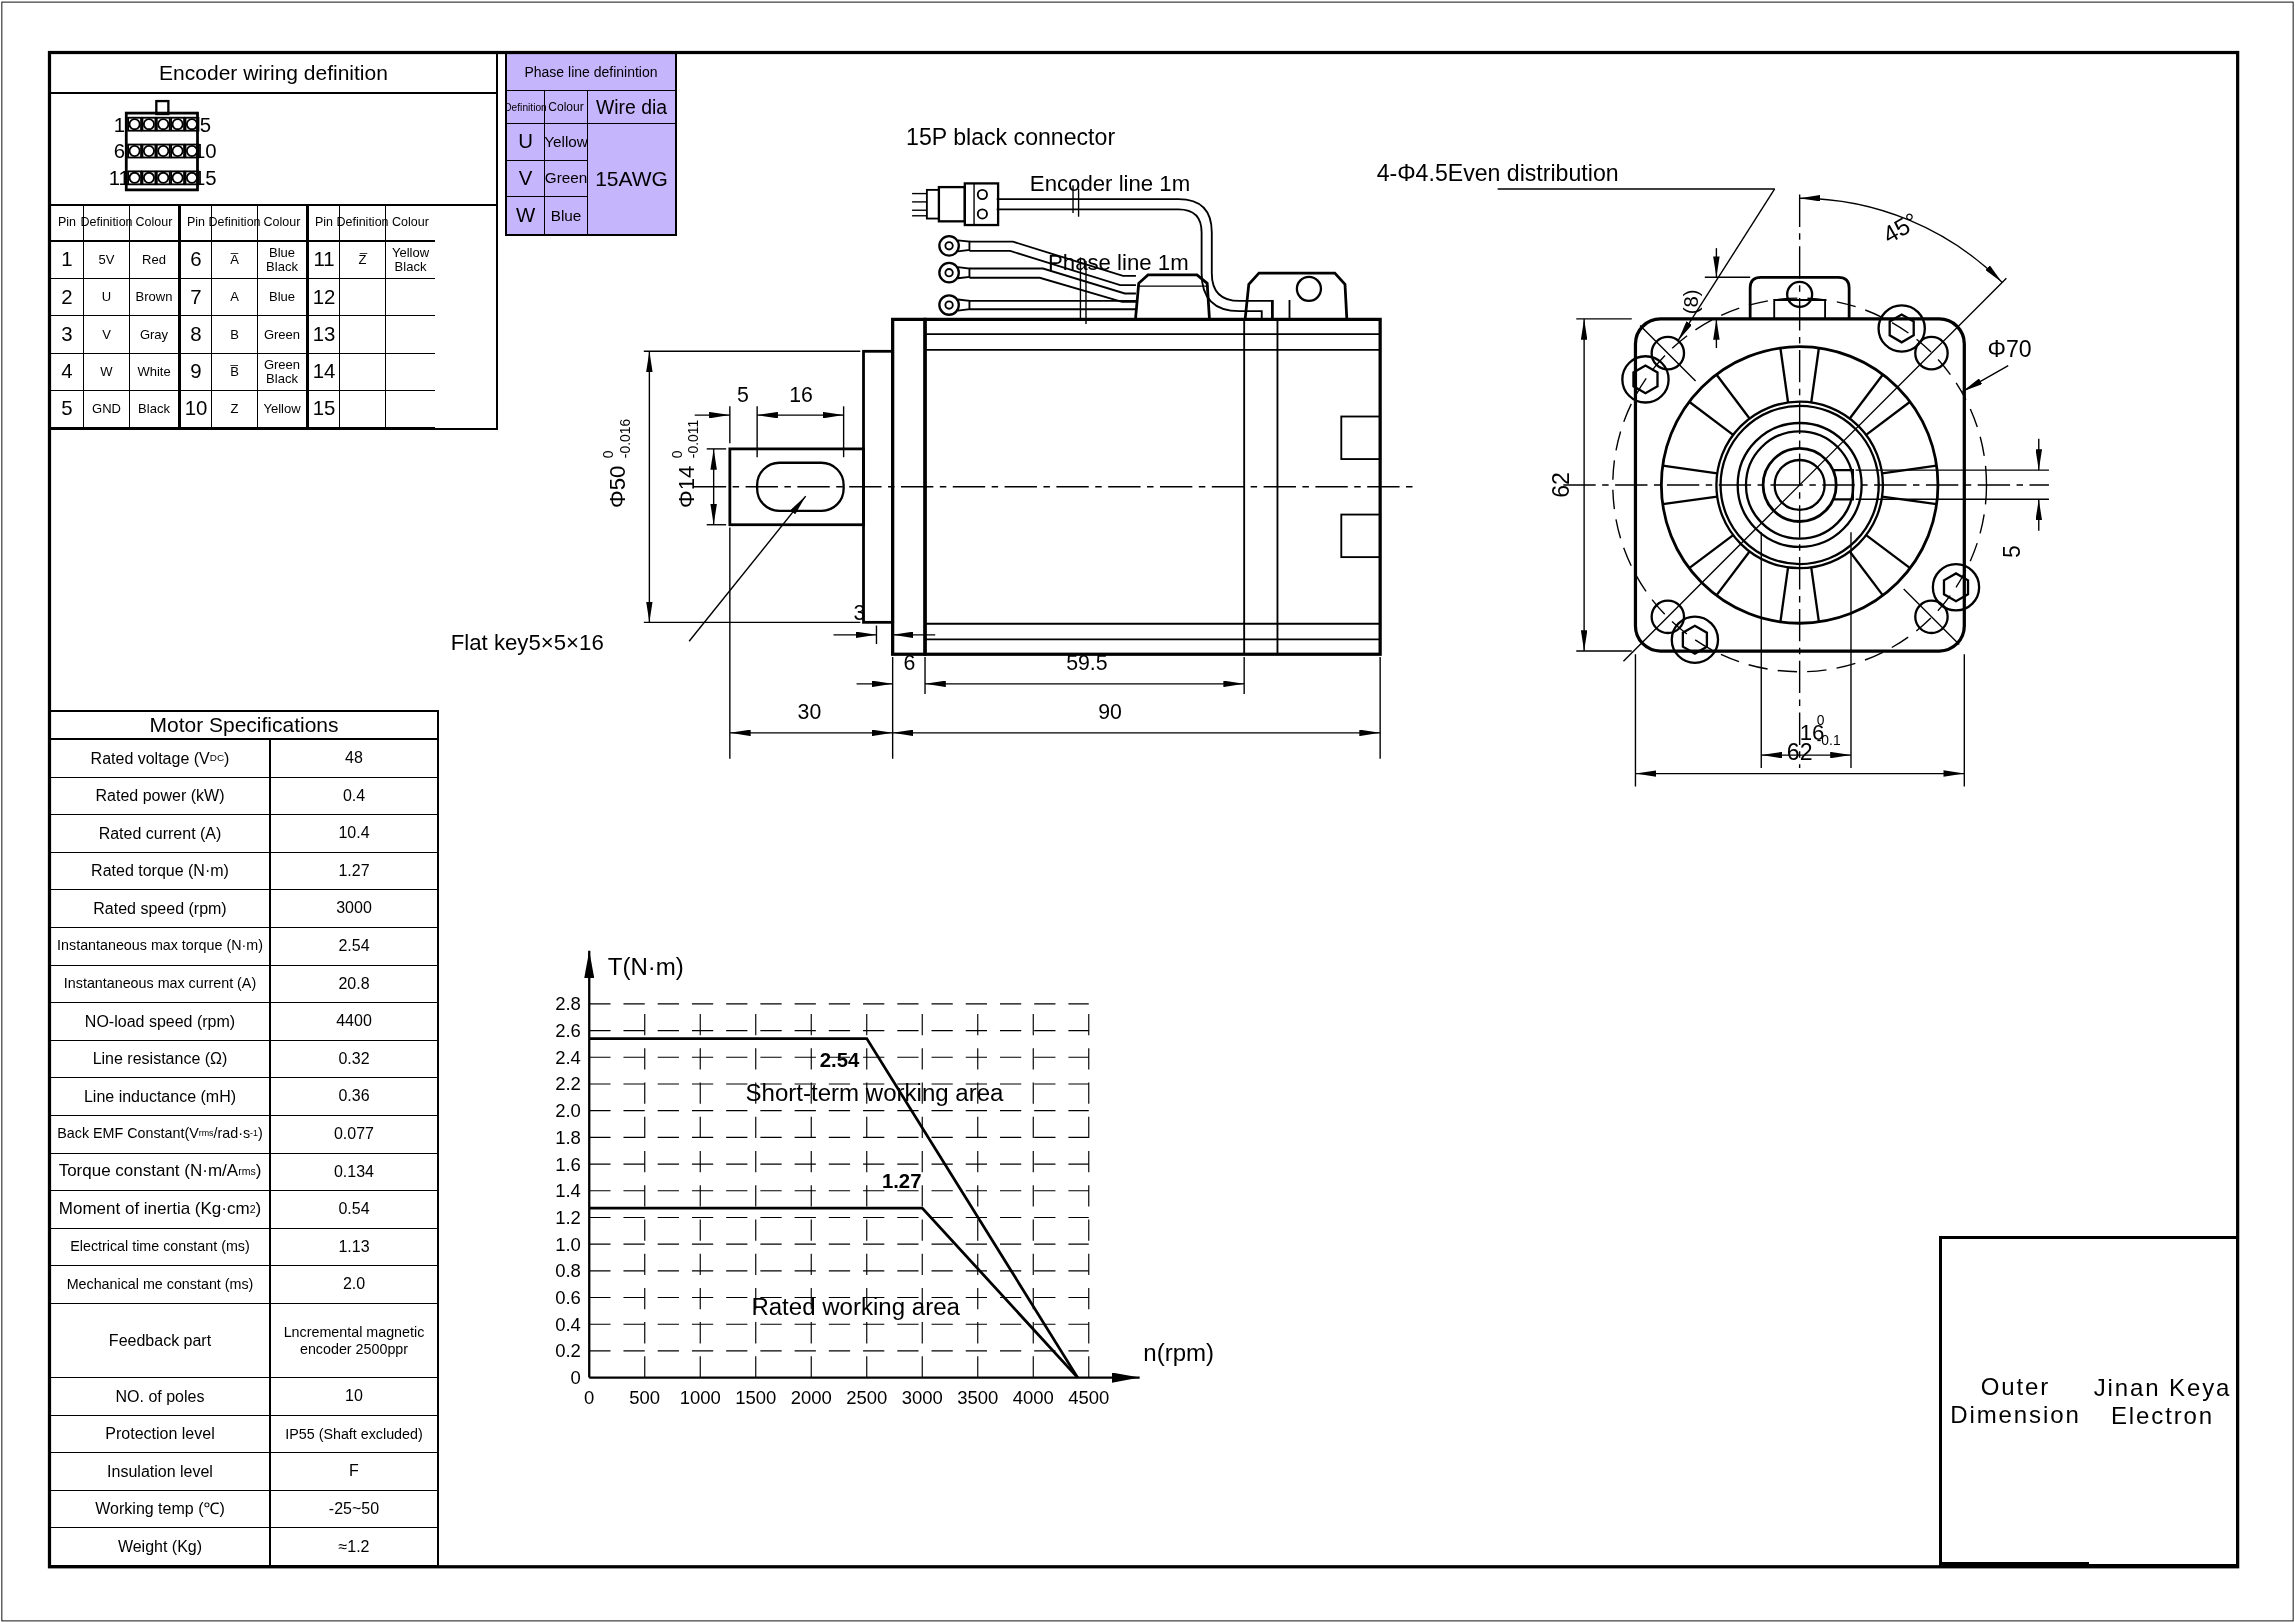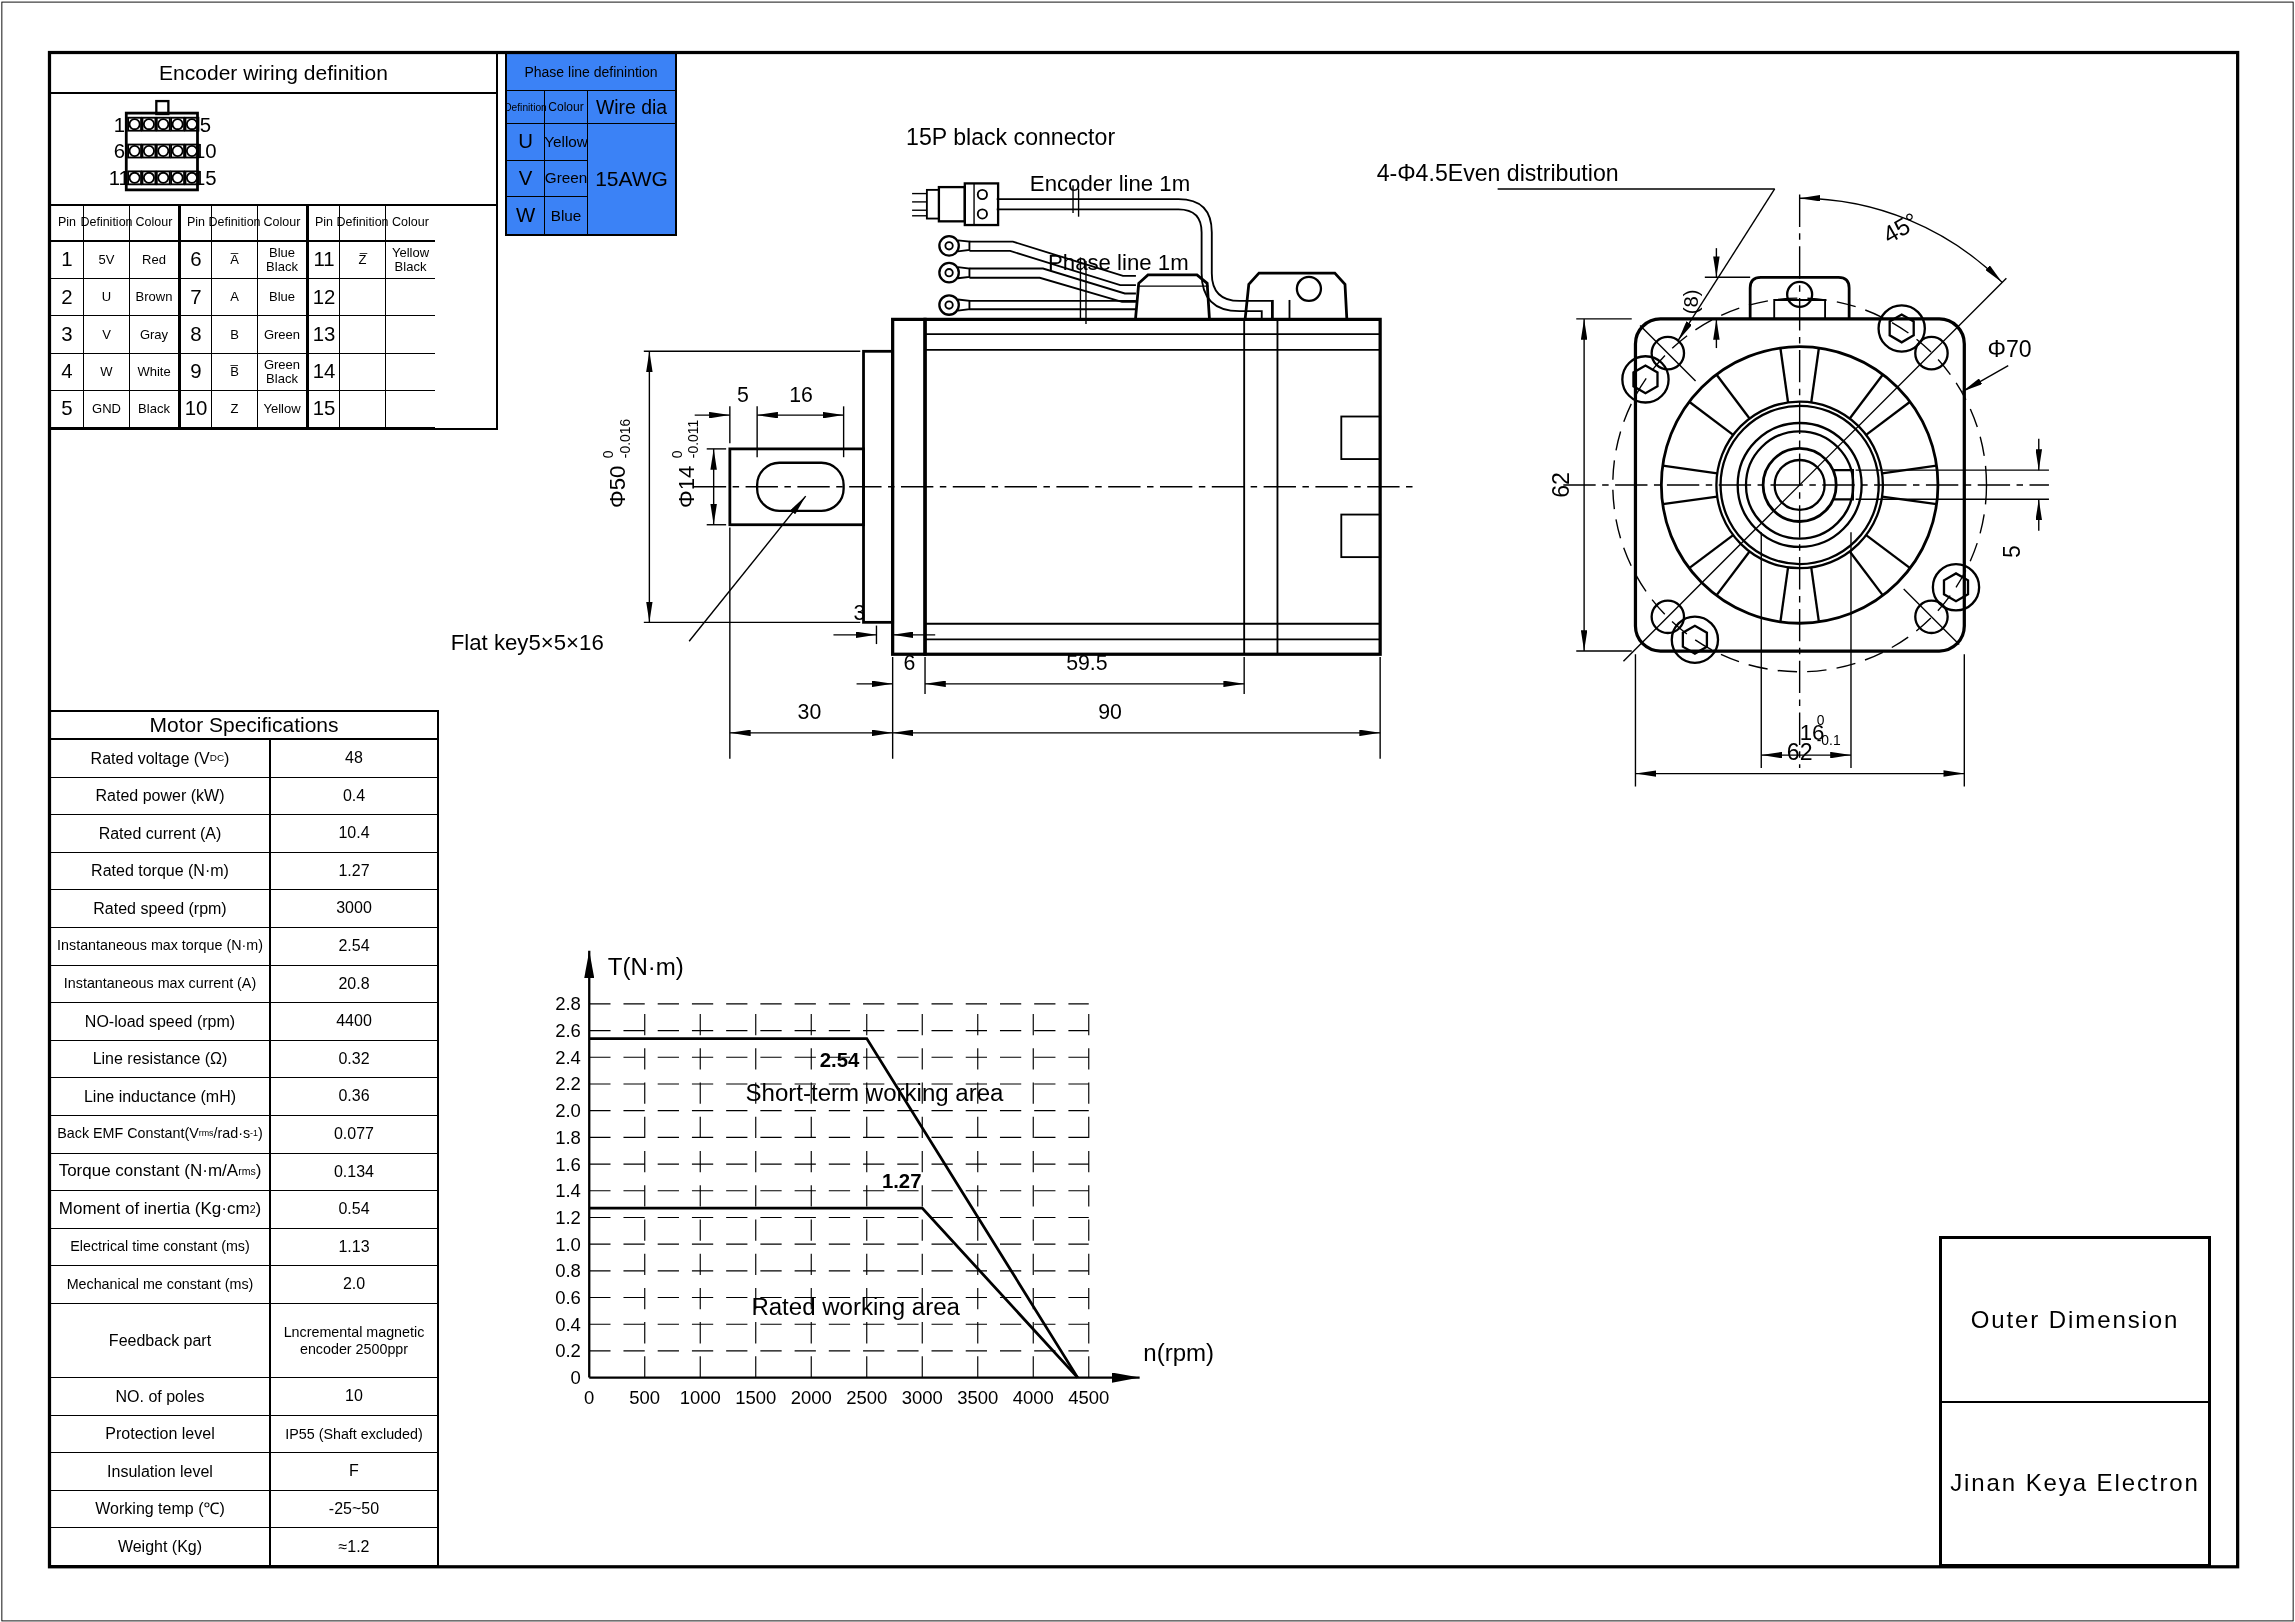--- a/index.html
+++ b/index.html
@@ -16,21 +16,21 @@
     grid-template-rows:36px repeat(5,1fr);border-top:2.8px solid #000}
   #enc .grid>div{border-right:1.4px solid #000;border-bottom:1.4px solid #000;display:flex;align-items:center;justify-content:center;text-align:center;line-height:1.05}
   #enc .grid>div:nth-child(9n){border-right:none}
   #enc .grid>div.gsep{border-left:2.3px solid #000}
   #enc .hd{font-size:12.5px;border-bottom:2.3px solid #000 !important}
   #enc .pin{font-size:20.4px}
   #enc .def{font-size:13px}
   #enc .col{font-size:13px}
 
   
-  #phase{left:505px;top:52px;width:172px;height:184px;border:2.8px solid #000;display:flex;flex-direction:column;background:#3b82f6}
+  #phase{left:505px;top:52px;width:172px;height:184px;border:2.8px solid #000;display:flex;flex-direction:column;background:#c4b5fd}
   #phase .title{height:37px;font-size:14px;border-bottom:1.9px solid #000}
   #phase .grid{flex:1;display:grid;grid-template-columns:38px 43px 1fr;grid-template-rows:33px 1fr 1fr 1fr}
   #phase .grid>div{border-right:1.9px solid #000;border-bottom:1.9px solid #000;display:flex;align-items:center;justify-content:center;text-align:center}
   #phase .hd1{font-size:10.2px}
   #phase .hd2{font-size:12px}
   #phase .hd3{font-size:19.4px;border-right:none !important}
   #phase .dv{font-size:20.4px}
   #phase .cv{font-size:15.3px}
   #phase .wire{grid-column:3;grid-row:2/5;font-size:21px;border-right:none !important;border-bottom:none !important}
   #phase .grid>div.lastrow{border-bottom:none}
@@ -41,21 +41,21 @@
   #spec .row{flex:1;display:flex;border-bottom:1.9px solid #000}
   #spec .row:last-child{border-bottom:none}
   #spec .row.tall{flex:2}
   #spec .lab{width:220px;border-right:2.3px solid #000;display:flex;align-items:center;justify-content:center;text-align:center;line-height:1.1;padding:0 2.8px}
   #spec .val{flex:1;display:flex;align-items:center;justify-content:center;text-align:center;line-height:1.15;padding:0 3.7px}
   .fsL{font-size:16px}.fsM{font-size:17px}.fsS{font-size:14.3px}
   sub{font-size:62%;vertical-align:-1.9px}
   sup{font-size:62%;vertical-align:3.7px}
 
   
-  #tblock{left:1939px;top:1236px;width:272px;height:331px;border:3.2px solid #000;display:flex;flex-direction:column;background:#fff}
+  #tblock{left:1939px;top:1236px;width:300px;height:331px;border:3.2px solid #000;display:flex;background:#fff}
   #tblock .cell{flex:1;font-size:24px;letter-spacing:1.9px;border-bottom:2.3px solid #000}
   #tblock .cell:last-child{border-bottom:none}
 
   
   #dwg{left:0;top:0;width:2295px;height:1623px;pointer-events:none}
   .o7{stroke:#000;stroke-width:7;fill:none}
   .o6{stroke:#000;stroke-width:6;fill:none}
   .o5{stroke:#000;stroke-width:5;fill:none}
   .o4{stroke:#000;stroke-width:4;fill:none}
   .dim{stroke:#000;stroke-width:3;fill:none}

